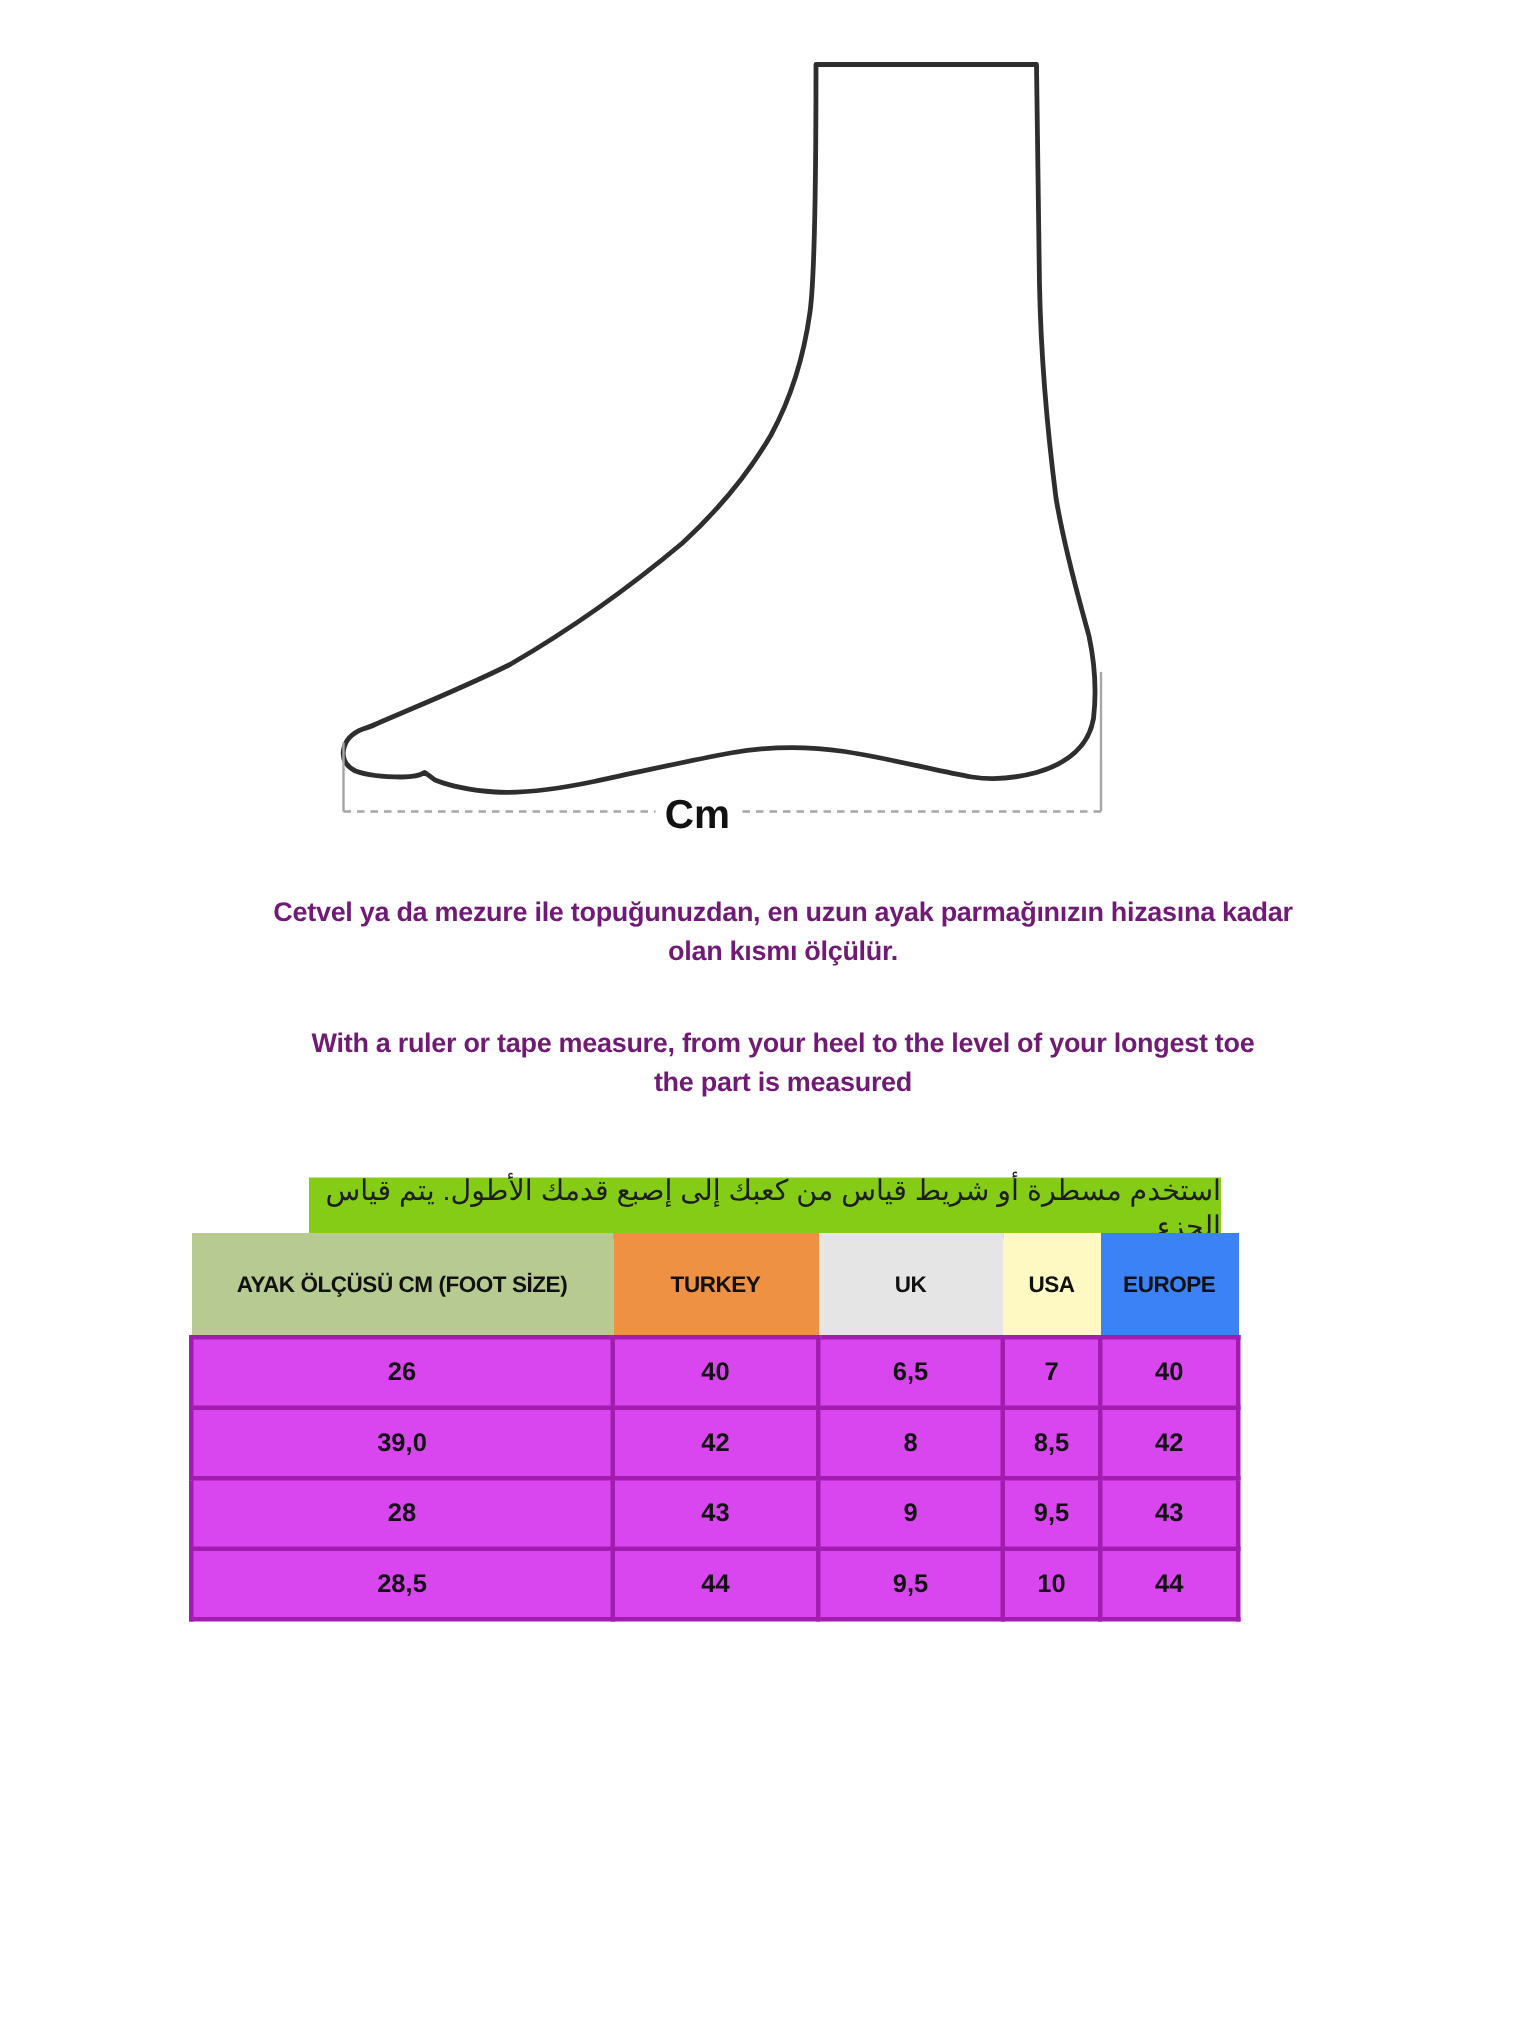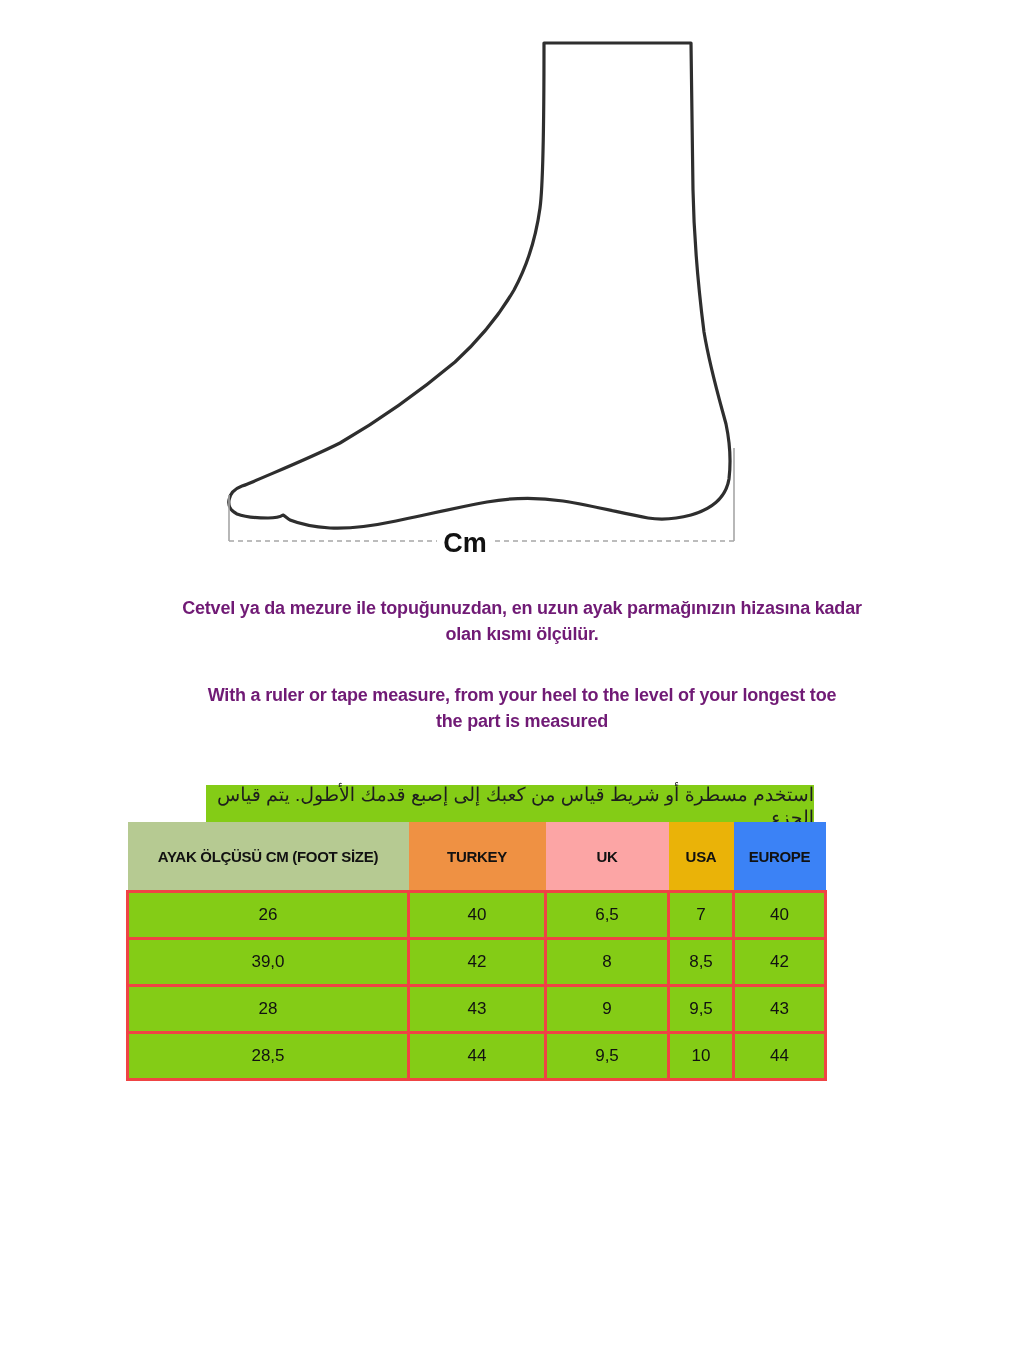--- a/index.html
+++ b/index.html
@@ -38,24 +38,24 @@
   }
   table.size-table th{
     height:68px;
     font-size:15px;font-weight:bold;color:#111111;
     text-align:center;vertical-align:middle;
     border:none;padding:0;
     letter-spacing:-0.3px;
   }
   table.size-table td{
     height:44px;
-    border:3px solid #ef4444;
-    background:#84cc16;
+    border:3px solid #a21caf;
+    background:#d946ef;
     text-align:center;vertical-align:middle;
-    font-size:17px;font-weight:normal;color:#111111;
+    font-size:17px;font-weight:bold;color:#111111;
     padding:0;
   }
 </style>
 </head>
 <body>
 
 <div class="canvas">
 
   <svg class="foot-svg" width="600" height="545" viewBox="180 20 600 545" xmlns="http://www.w3.org/2000/svg">
     <path d="M 544 43
@@ -103,22 +103,22 @@
       <col style="width:281px">
         <col style="width:137px">
         <col style="width:123px">
         <col style="width:65px">
         <col style="width:92px">
     </colgroup>
     <thead>
       <tr>
         <th style="background: rgb(182, 202, 146);">AYAK ÖLÇÜSÜ CM (FOOT SİZE)</th>
         <th style="background: rgb(239, 145, 67);">TURKEY</th>
-        <th style="background: #fca5a5;">UK</th>
-        <th style="background: #eab308;">USA</th>
+        <th style="background: #e5e5e5;">UK</th>
+        <th style="background: #fef9c3;">USA</th>
         <th style="background: #3b82f6;">EUROPE</th>
       </tr>
     </thead>
     <tbody>
       <tr>
         <td>26</td>
         <td>40</td>
         <td>6,5</td>
         <td>7</td>
         <td>40</td>

